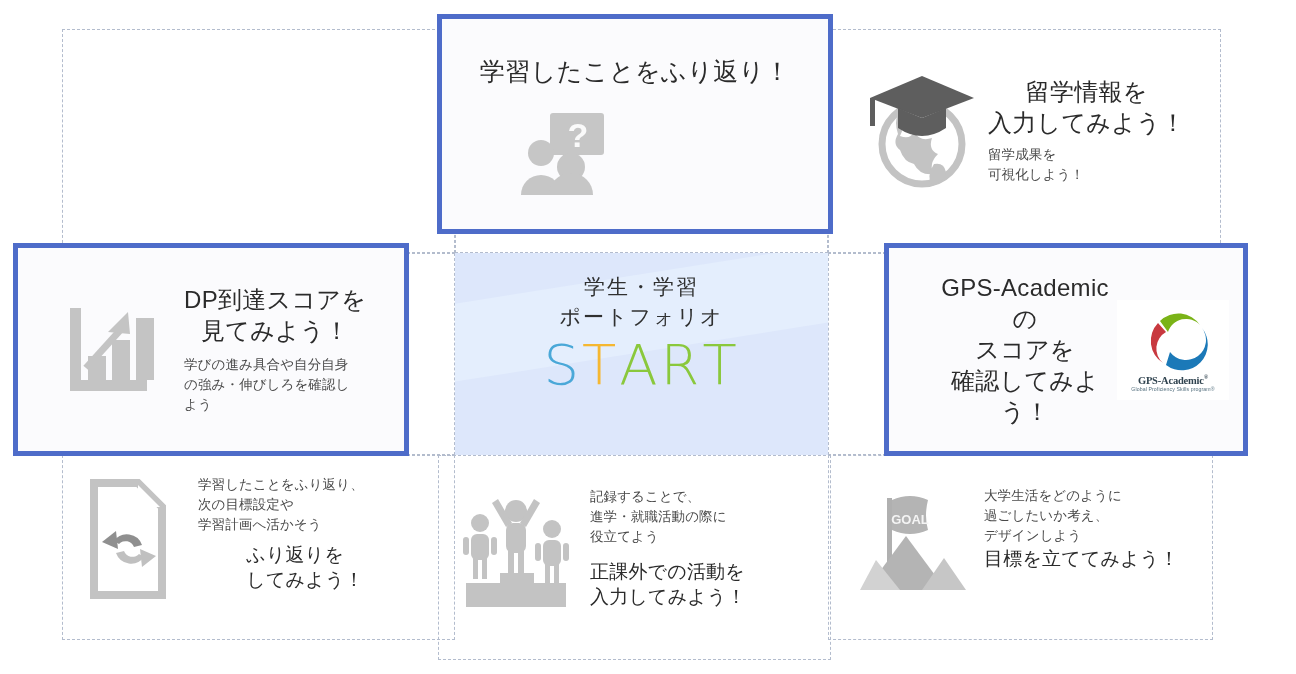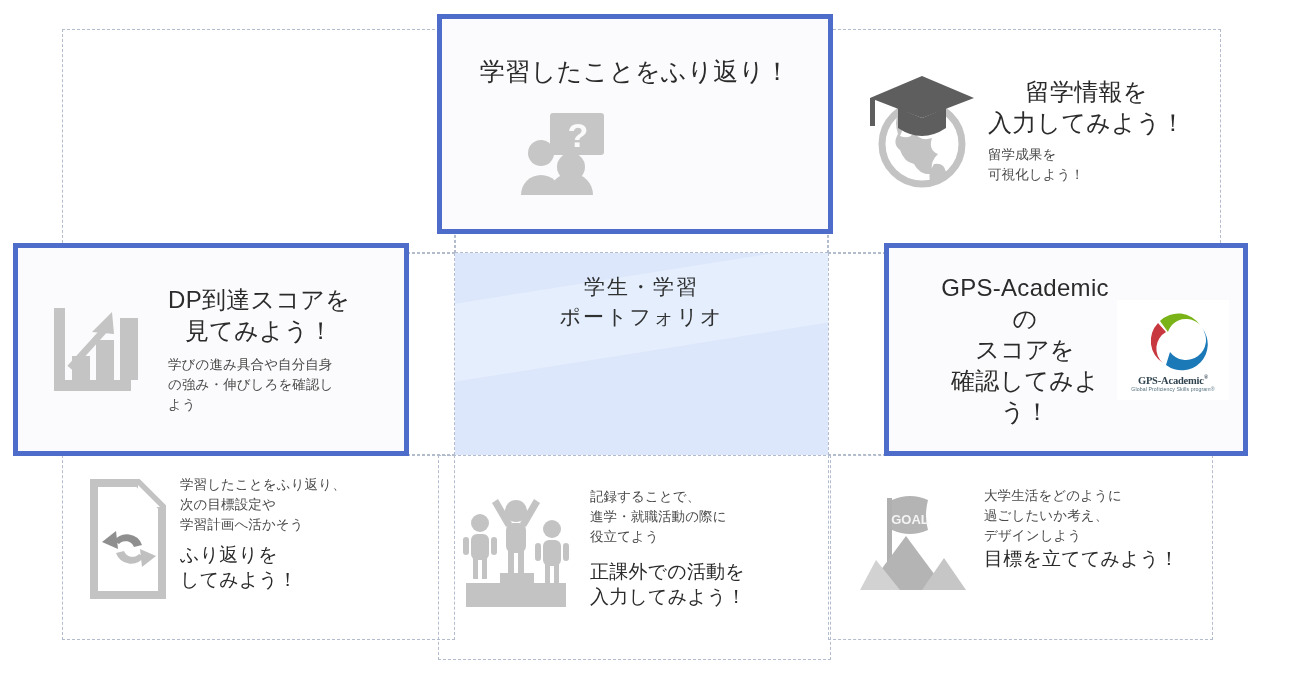--- a/index.html
+++ b/index.html
@@ -144,20 +144,23 @@
   </div>
   <div class="cell" style="left:828px;top:253px;width:393px;height:202px;"></div>
 
   <div class="cell" style="left:62px;top:455px;width:393px;height:185px;"></div>
   <div class="cell" style="left:438px;top:455px;width:393px;height:205px;"></div>
   <div class="cell" style="left:828px;top:455px;width:385px;height:185px;"></div>
 
   <div class="hero" style="left:455px;top:272px;width:373px;">
     <div class="h1">学生・学習
 ポートフォリオ</div>
+    <div class="start">
+      <span style="color: rgb(74, 168, 216);">S</span><span style="color: rgb(245, 183, 49);">T</span><span style="color: rgb(138, 200, 60);">A</span><span style="color: rgb(138, 200, 60);">R</span><span style="color: rgb(138, 200, 60);">T</span>
+    </div>
   </div>
 
   <div class="card" style="left:437px;top:14px;width:396px;height:220px;padding:24px 22px 18px 22px;">
     <div class="center-title title-lg" style="margin:12px 0 0 0;">学習したことをふり返り！</div>
     <div style="display:flex;align-items:flex-start;margin-top:22px;padding-left:55px;">
       <div class="ico" style="width:92px;height:86px;">
         <svg width="92" height="86" viewBox="0 0 92 86">
 
           <path d="M34 4 h48 a3 3 0 0 1 3 3 v36 a3 3 0 0 1 -3 3 h-26 l-12 14 v-14 h-10 a3 3 0 0 1 -3 -3 v-36 a3 3 0 0 1 3 -3 z" fill="#c6c6c6"></path>
           <text x="59" y="38" font-size="34" font-family="Liberation Sans, sans-serif" fill="#fafafa" text-anchor="middle" font-weight="bold">?</text>
@@ -165,21 +168,21 @@
           <circle cx="22" cy="44" r="13" fill="#c6c6c6"></circle>
           <path d="M2 86 a20 20 0 0 1 40 0 z" fill="#c6c6c6"></path>
 
           <circle cx="52" cy="58" r="14" fill="#c6c6c6"></circle>
           <path d="M30 86 a22 22 0 0 1 44 0 z" fill="#c6c6c6"></path>
         </svg>
       </div>
     </div>
   </div>
 
-  <div class="card" style="left:13px;top:243px;width:396px;height:213px;padding:0;">
+  <div class="card" style="left:13px;top:243px;width:396px;height:213px;padding:16px;">
     <div style="display:flex;align-items:center;height:100%;padding:0 18px 0 28px;">
       <div class="ico" style="width:94px;height:96px;">
         <svg width="94" height="96" viewBox="0 0 94 96">
 
           <path d="M8 6 h11 v72 h66 v11 h-77 z" fill="#c4c4c4"></path>
 
           <rect x="26" y="54" width="18" height="24" fill="#c4c4c4"></rect>
           <rect x="50" y="38" width="18" height="40" fill="#c4c4c4"></rect>
           <rect x="74" y="16" width="18" height="62" fill="#c4c4c4"></rect>
 
@@ -245,21 +248,21 @@
       <svg width="88" height="120" viewBox="0 0 88 120">
         <path d="M8 4 h44 l24 24 v88 h-68 z" fill="none" stroke="#c3c3c3" stroke-width="8"></path>
         <path d="M52 6 l22 22 h-22 z" fill="#ffffff"></path>
 
         <path d="M28 62 a16 16 0 0 1 28 4 l-8 2 a9 9 0 0 0 -15 -3 z" fill="#8f8f8f"></path>
         <path d="M30 52 l2 18 l-16 -7 z" fill="#8f8f8f"></path>
         <path d="M58 78 a16 16 0 0 1 -28 -4 l8 -2 a9 9 0 0 0 15 3 z" fill="#c0c0c0"></path>
         <path d="M56 88 l-2 -18 l16 7 z" fill="#c0c0c0"></path>
       </svg>
     </div>
-    <div class="txtcol" style="margin-left:6px;">
+    <div class="txtcol" style="margin-left:24px;align-items:flex-end;">
       <div class="desc">学習したことをふり返り、
 次の目標設定や
 学習計画へ活かそう</div>
       <div class="title-sm" style="margin-top:7px;">ふり返りを
 してみよう！</div>
     </div>
   </div>
 
   <div class="panel" style="left:462px;top:483px;width:360px;height:160px;">
     <div class="ico" style="width:108px;height:118px;margin-top:6px;">

